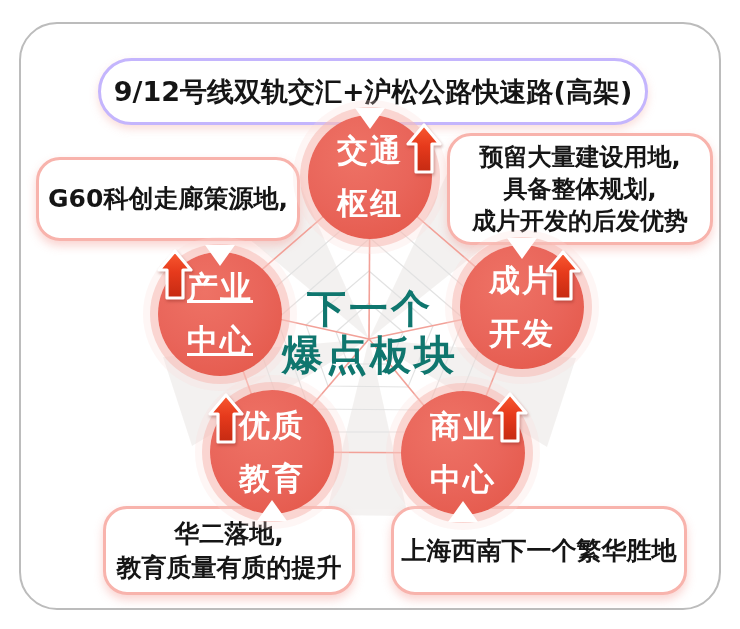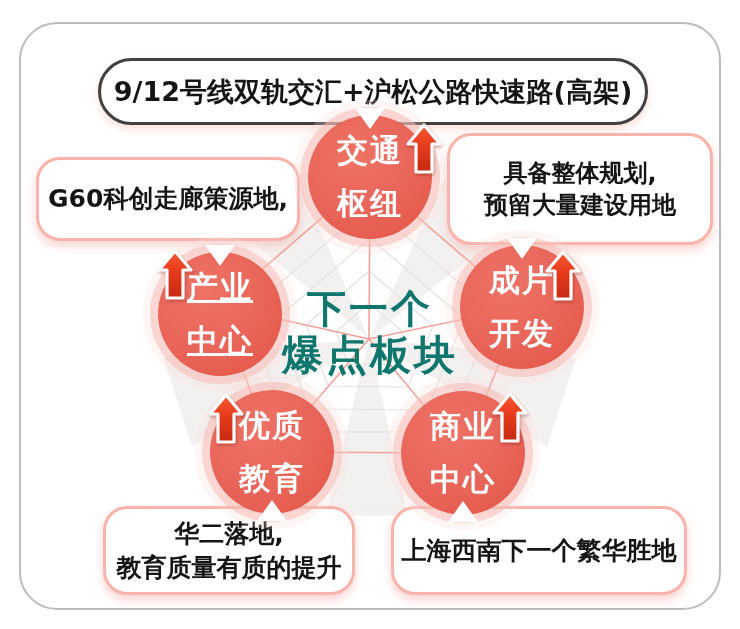--- a/index.html
+++ b/index.html
@@ -7,21 +7,21 @@
     width:740px;height:629px;position:relative;background:#ffffff;overflow:hidden;
     font-family:"DejaVu Sans","Liberation Sans",sans-serif;
   }
   .card{
     position:absolute;left:19px;top:22px;width:698px;height:584px;
     background:#fff;border:2px solid #bcbcbc;border-radius:38px;z-index:0;
   }
   .radar{position:absolute;left:0;top:0;z-index:1;pointer-events:none;}
   .banner{
     position:absolute;left:98px;top:58px;width:544px;height:61px;z-index:2;
-    background:#fff;border:3px solid #404040;border-radius:34px;
+    background:#fff;border:3px solid #c4b5fd;border-radius:34px;
     box-shadow:0 4px 9px rgba(243,165,157,.38);
     display:flex;align-items:center;justify-content:center;
     font-size:27px;font-weight:900;color:#151515;letter-spacing:0px;white-space:nowrap;
   }
   .callout{
     position:absolute;z-index:2;background:#fff;
     border:3px solid #f8b3ac;border-radius:24px;
     box-shadow:0 5px 10px rgba(243,160,152,.45);
     display:flex;flex-direction:column;align-items:center;justify-content:center;
     font-weight:900;color:#151515;text-align:center;white-space:nowrap;
@@ -100,22 +100,23 @@
 
 <div class="banner">
   <span>9/12号线双轨交汇+沪松公路快速路(高架)</span>
 </div>
 
 <div class="callout callout-industry">
   <div>G60科创走廊策源地,</div>
 </div>
 
 <div class="callout callout-development">
+  <div>预留大量建设用地,</div>
   <div>具备整体规划,</div>
-  <div>预留大量建设用地</div>
+  <div>成片开发的后发优势</div>
 </div>
 
 <div class="callout callout-education">
   <div>华二落地,</div>
   <div>教育质量有质的提升</div>
 </div>
 
 <div class="callout callout-commerce">
   <div>上海西南下一个繁华胜地</div>
 </div>

